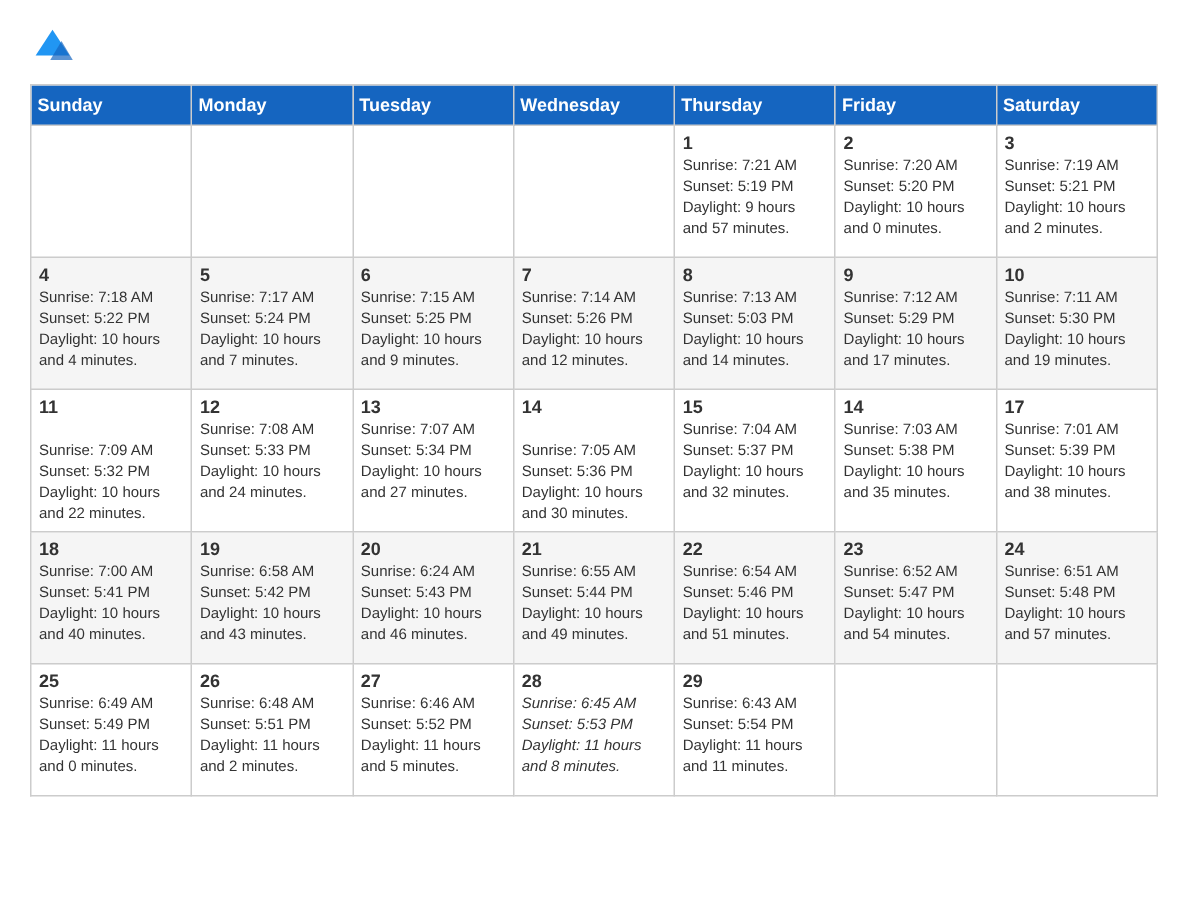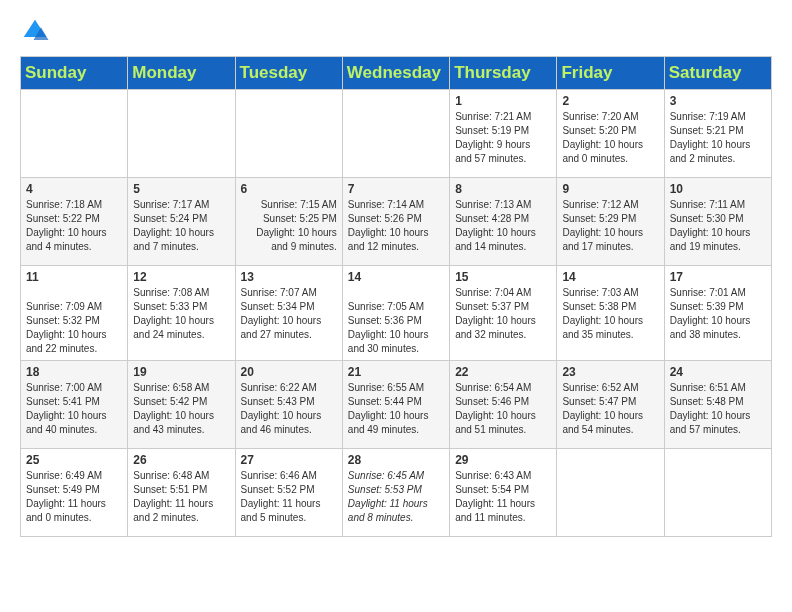--- a/index.html
+++ b/index.html
@@ -53,22 +53,22 @@
       font-size: 14px;
       color: #555;
     }
     table {
       width: 100%;
       border-collapse: collapse;
       table-layout: fixed;
     }
     thead tr th {
       background-color: #1565C0;
-      color: #bef264;
-      font-size: 17px;
+      color: #ffffff;
+      font-size: 12px;
       font-weight: bold;
       padding: 6px 4px;
       text-align: left;
       border: 1px solid #ccc;
     }
     tbody tr td {
       border: 1px solid #ccc;
       vertical-align: top;
       padding: 4px 5px;
       height: 88px;
@@ -163,36 +163,36 @@
         </td>
         <td>
           <div class="day-number">5</div>
           <div class="day-info" style="white-space: pre-line;">Sunrise: 7:17 AM
 Sunset: 5:24 PM
 Daylight: 10 hours
 and 7 minutes.</div>
         </td>
         <td>
           <div class="day-number">6</div>
-          <div class="day-info" style="white-space: pre-line; text-align: right;">Sunrise: 7:15 AM
+          <div class="day-info" style="white-space: pre-line;">Sunrise: 7:15 AM
 Sunset: 5:25 PM
 Daylight: 10 hours
 and 9 minutes.</div>
         </td>
         <td>
           <div class="day-number">7</div>
           <div class="day-info" style="white-space: pre-line;">Sunrise: 7:14 AM
 Sunset: 5:26 PM
 Daylight: 10 hours
 and 12 minutes.</div>
         </td>
         <td>
           <div class="day-number">8</div>
           <div class="day-info" style="white-space: pre-line;">Sunrise: 7:13 AM
-Sunset: 4:28 PM
+Sunset: 5:03 PM
 Daylight: 10 hours
 and 14 minutes.</div>
         </td>
         <td>
           <div class="day-number">9</div>
           <div class="day-info" style="white-space: pre-line;">Sunrise: 7:12 AM
 Sunset: 5:29 PM
 Daylight: 10 hours
 and 17 minutes.</div>
         </td>
@@ -265,21 +265,21 @@
         </td>
         <td>
           <div class="day-number">19</div>
           <div class="day-info" style="white-space: pre-line;">Sunrise: 6:58 AM
 Sunset: 5:42 PM
 Daylight: 10 hours
 and 43 minutes.</div>
         </td>
         <td>
           <div class="day-number">20</div>
-          <div class="day-info" style="white-space: pre-line;">Sunrise: 6:22 AM
+          <div class="day-info" style="white-space: pre-line;">Sunrise: 6:24 AM
 Sunset: 5:43 PM
 Daylight: 10 hours
 and 46 minutes.</div>
         </td>
         <td>
           <div class="day-number">21</div>
           <div class="day-info" style="white-space: pre-line;">Sunrise: 6:55 AM
 Sunset: 5:44 PM
 Daylight: 10 hours
 and 49 minutes.</div>

